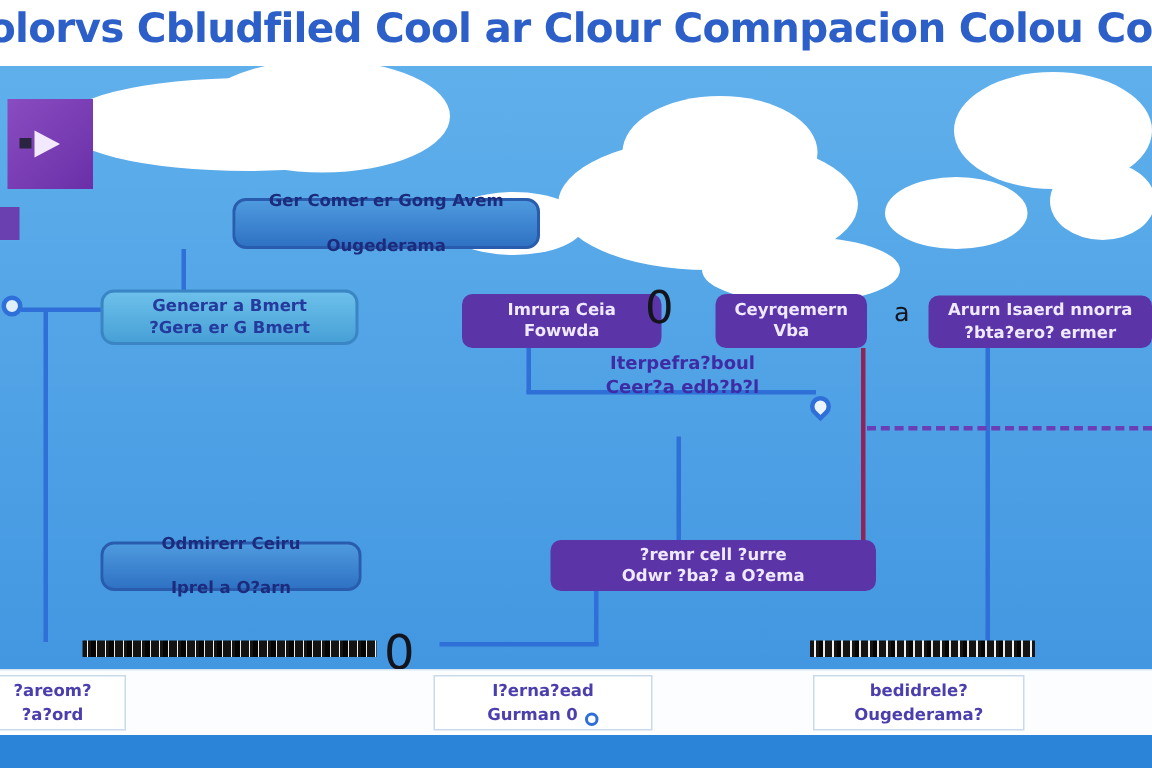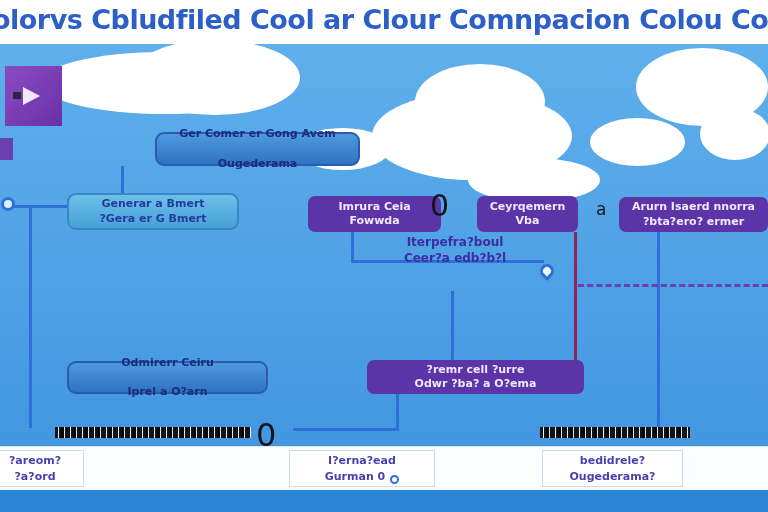--- a/index.html
+++ b/index.html
@@ -48,21 +48,21 @@
                  border-radius:9px; color:#243a9c; font-size:11px; }
   .purple-node { background:#5b34a8; border-radius:7px; color:#efe9ff; font-size:11px; }
   .float-label { color:#3f2ba4; font-size:12px; font-weight:700; background:transparent; }
 
   .n-top     {left:155px; top:132px; width:205px; height:34px;}
   .n-left    {left:67px;  top:193px; width:172px; height:37px;}
   .n-formula {left:297px; top:196px; width:133px; height:36px;margin-left:11px;}
   .n-deploy  {left:477px; top:196px; width:101px; height:36px;}
   .n-right   {left:619px; top:197px; width:149px; height:35px;}
   .n-float   {left:388px; top:233px; width:134px; height:36px;}
-  .n-lowleft {left:67px;  top:361px; width:201px; height:33px;}
+  .n-lowleft {left:67px;  top:361px; width:174px; height:33px;}
   .n-lowmid  {left:367px; top:360px; width:217px; height:34px;}
 
   
   .line { position:absolute; background:#2f6fd8; }
   .vline { width:3px; } .hline { height:3px; }
   .l-circle-h {left:14px;  top:205px; width:54px;}
   .l-left-v   {left:29px;  top:208px; height:220px;}
   .l-top-v    {left:121px; top:166px; height:28px;}
   .l-formula-v{left:351px; top:232px; height:30px;}
   .l-formula-h{left:351px; top:260px; width:193px;}

